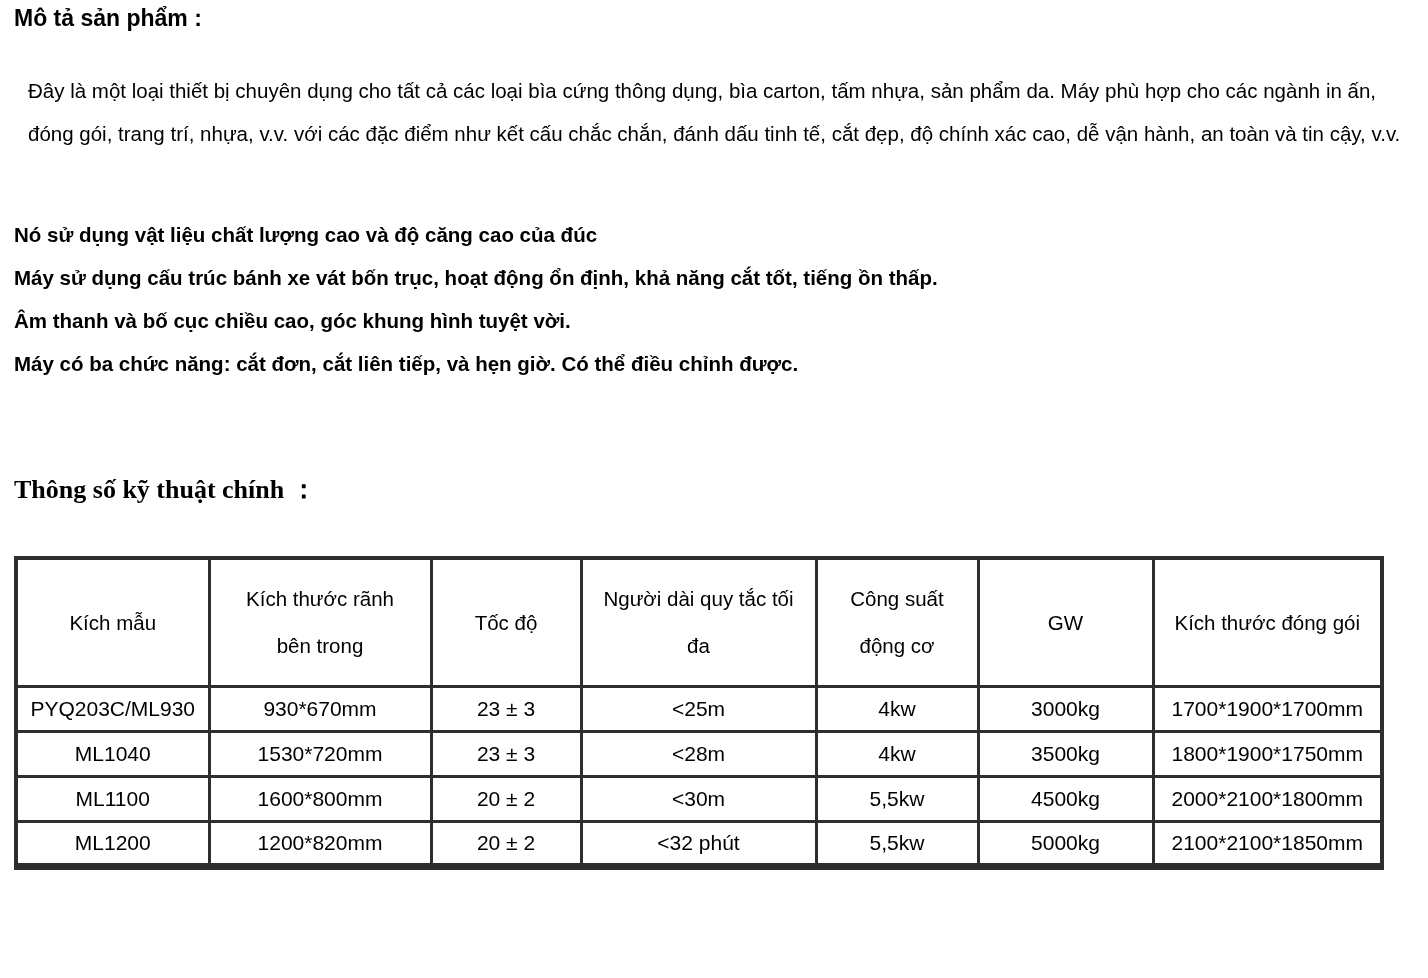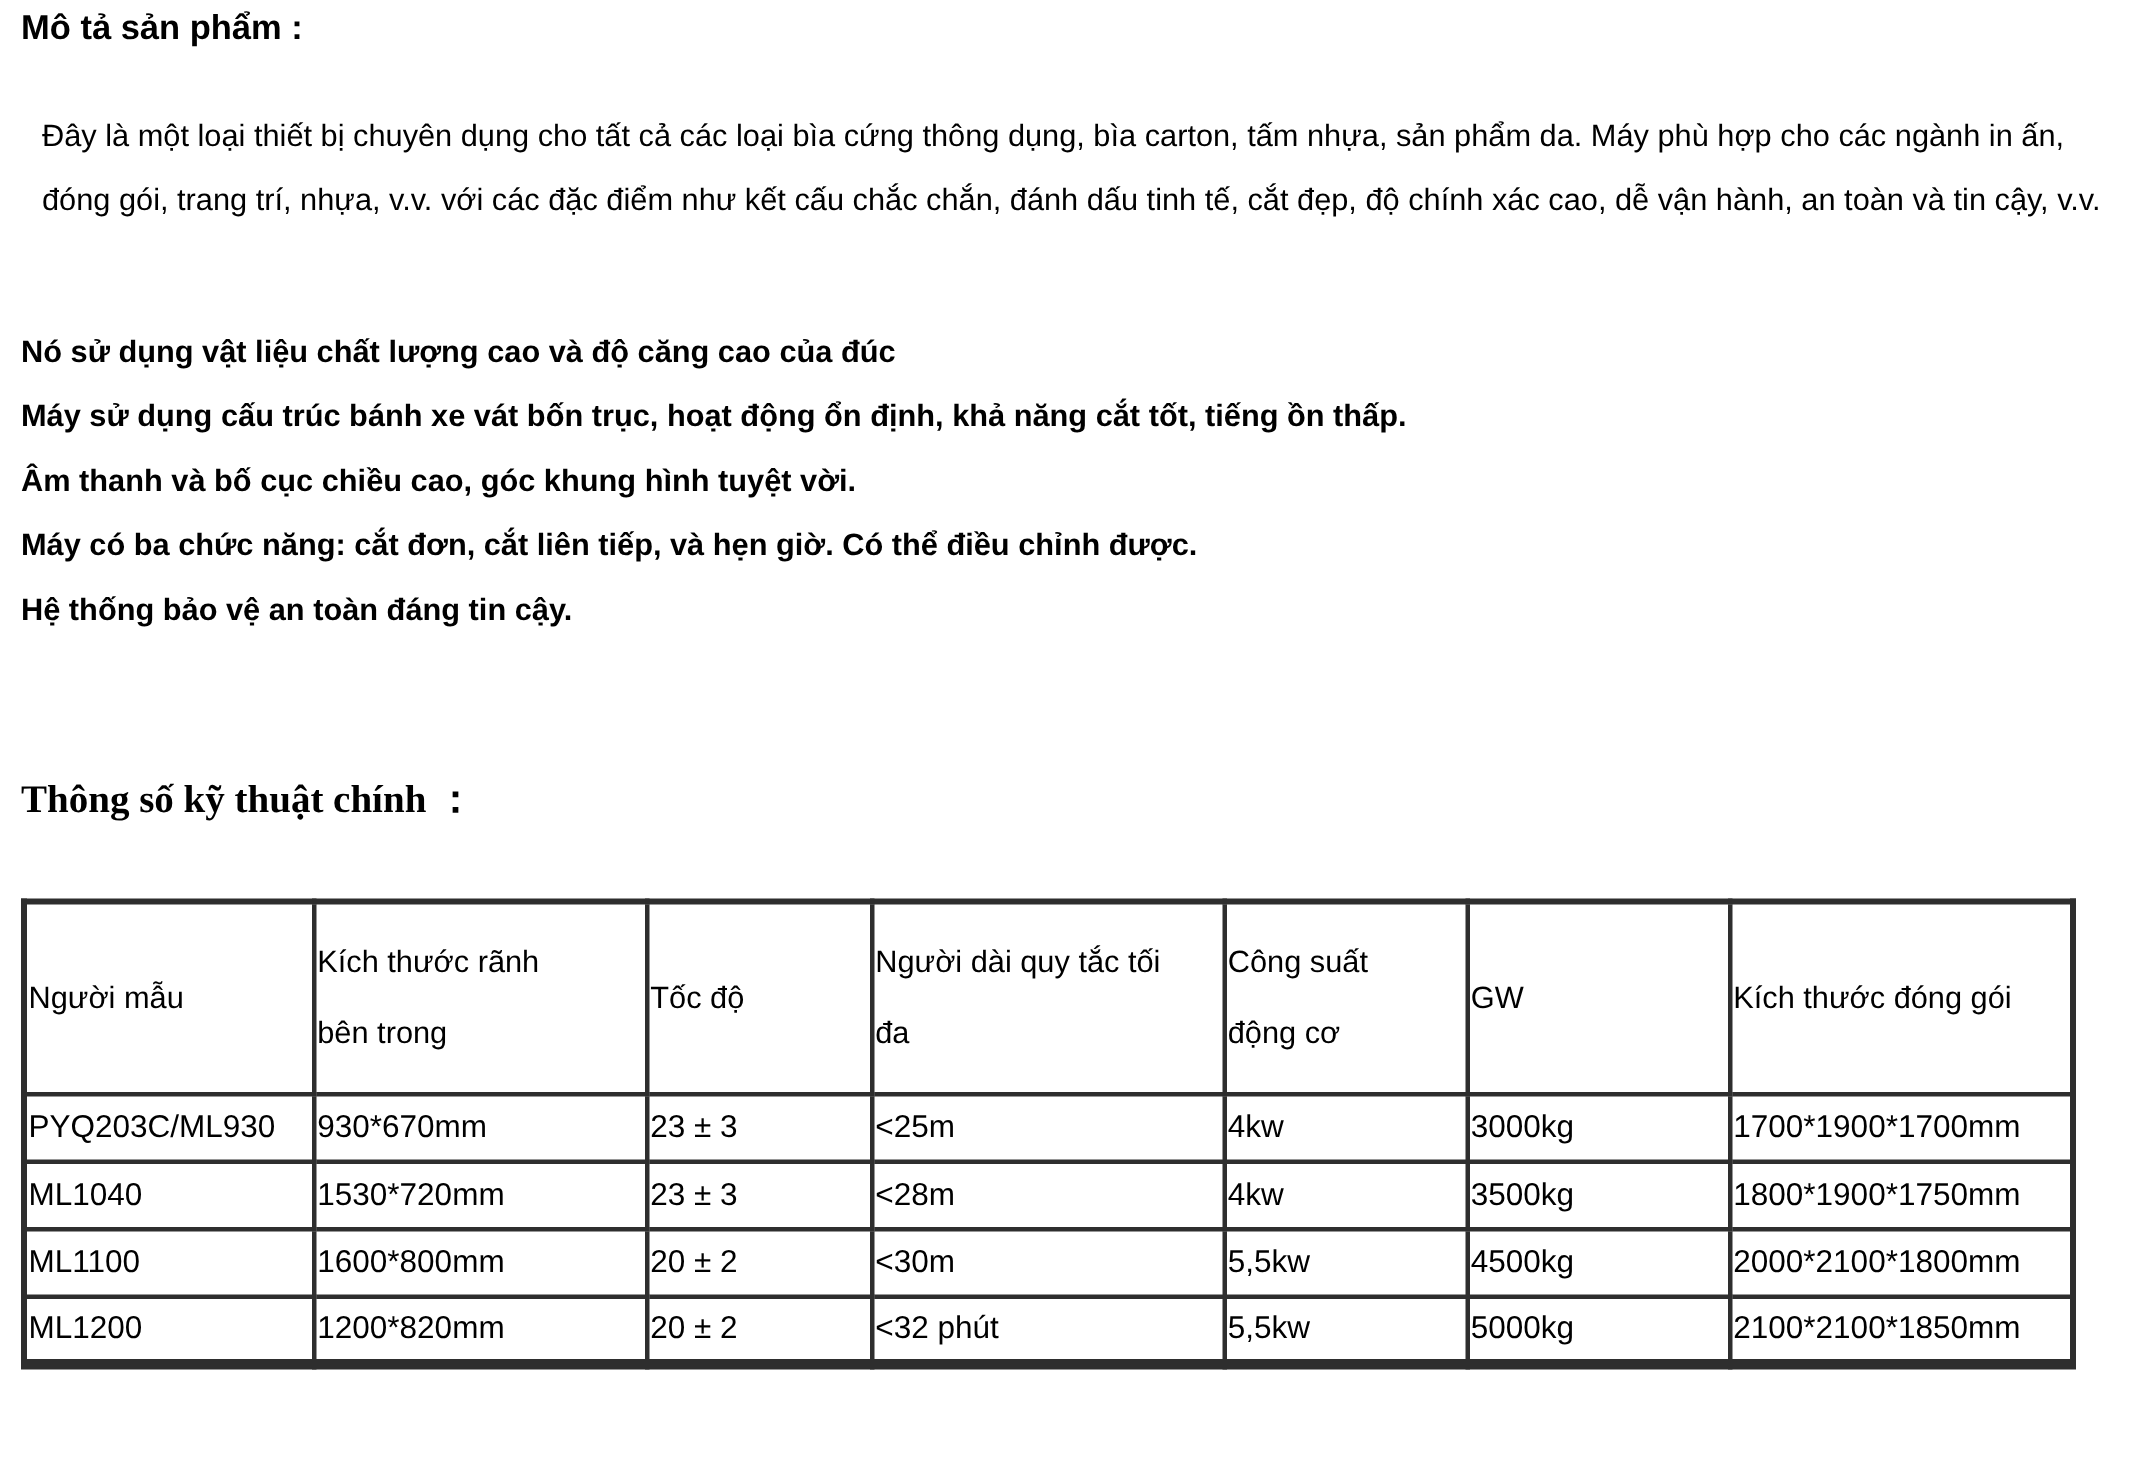--- a/index.html
+++ b/index.html
@@ -43,21 +43,21 @@
   }
   table.specs {
     border-collapse: collapse;
     table-layout: fixed;
     width: 1366px;
     border: 4px solid #2e2e2e;
     border-bottom-width: 7px;
   }
   table.specs th, table.specs td {
     border: 3px solid #2e2e2e;
-    text-align: left;
+    text-align: center;
     vertical-align: middle;
     font-weight: normal;
     padding: 0 1px;
     overflow: hidden;
   }
   table.specs th {
     height: 128px;
     font-size: 20.5px;
     line-height: 47px;
     white-space: pre-line;
@@ -76,37 +76,36 @@
   <h1 class="doc-title">Mô tả sản phẩm :</h1>
 
   <p class="para">Đây là một loại thiết bị chuyên dụng cho tất cả các loại bìa cứng thông dụng, bìa carton, tấm nhựa, sản phẩm da. Máy phù hợp cho các ngành in ấn, đóng gói, trang trí, nhựa, v.v. với các đặc điểm như kết cấu chắc chắn, đánh dấu tinh tế, cắt đẹp, độ chính xác cao, dễ vận hành, an toàn và tin cậy, v.v.</p>
 
   <div class="spacer"></div>
 
   <div class="feature-line">Nó sử dụng vật liệu chất lượng cao và độ căng cao của đúc</div>
   <div class="feature-line">Máy sử dụng cấu trúc bánh xe vát bốn trục, hoạt động ổn định, khả năng cắt tốt, tiếng ồn thấp.</div>
   <div class="feature-line">Âm thanh và bố cục chiều cao, góc khung hình tuyệt vời.</div>
   <div class="feature-line">Máy có ba chức năng: cắt đơn, cắt liên tiếp, và hẹn giờ. Có thể điều chỉnh được.</div>
-  <div class="feature-line">Hệ thống bảo vệ an toàn đáng tin cậy.</div>
 
   <h2 class="specs-title">Thông số kỹ thuật chính ：</h2>
 
   <table class="specs">
     <colgroup>
       <col style="width:193px">
       <col style="width:222px">
       <col style="width:150px">
       <col style="width:235px">
       <col style="width:162px">
       <col style="width:175px">
       <col style="width:229px">
     </colgroup>
     <thead>
       <tr>
-        <th>Người mẫu</th>
+        <th>Kích mẫu</th>
         <th>Kích thước rãnh
 bên trong</th>
         <th>Tốc độ</th>
         <th>Người dài quy tắc tối
 đa</th>
         <th>Công suất
 động cơ</th>
         <th>GW</th>
         <th>Kích thước đóng gói</th>
       </tr>

